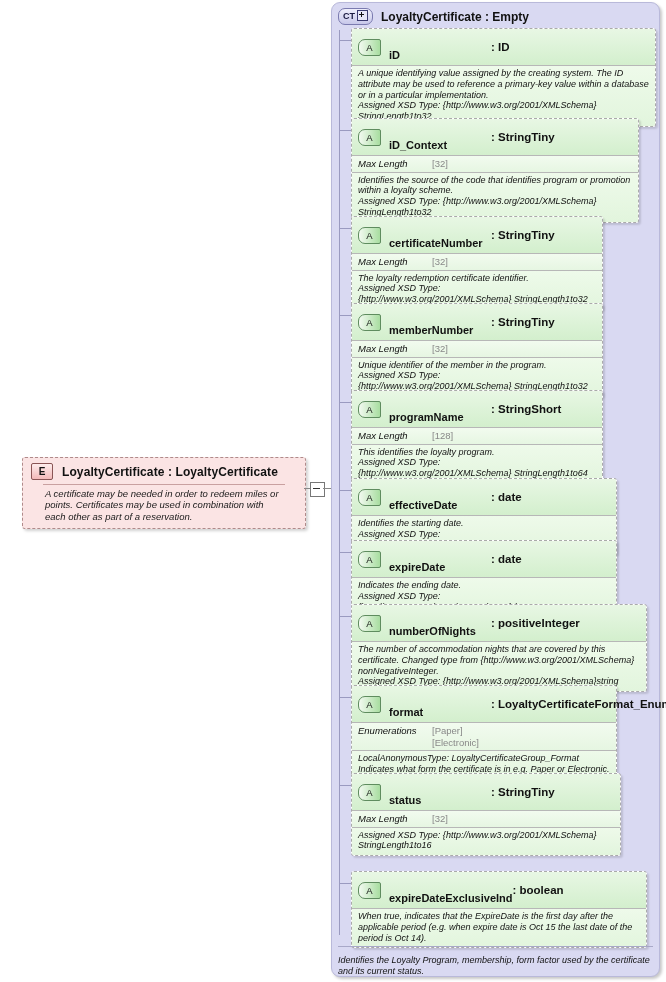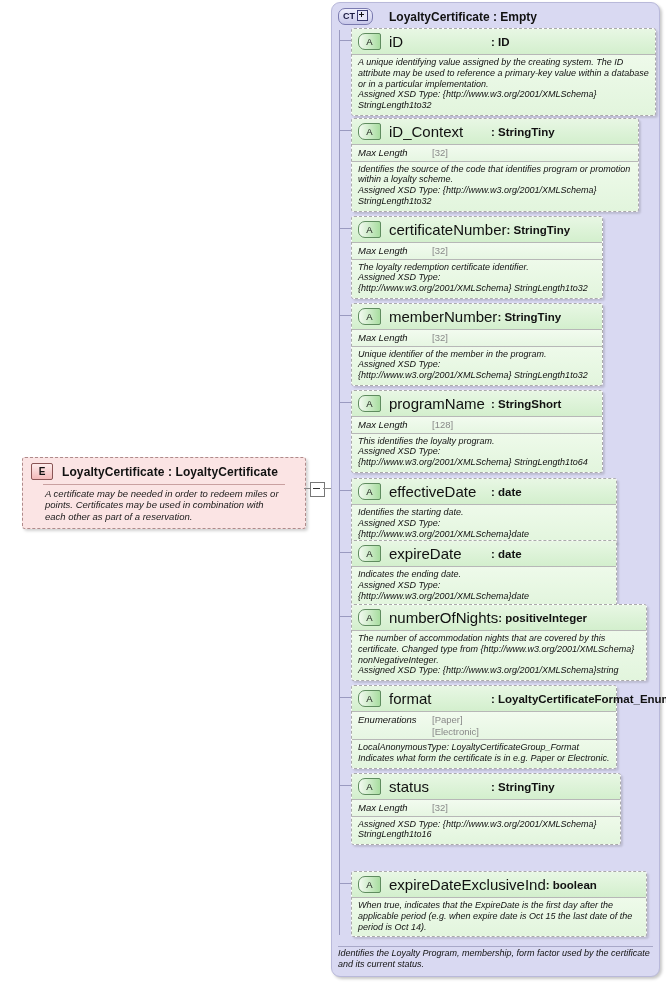--- a/index.html
+++ b/index.html
@@ -100,21 +100,21 @@
     display:flex;align-items:center;
     padding:5px 0 5px 6px;
   }
   .icon-CT{
     display:inline-block;
     height:15px;
     border:1px solid #7b7bb0;
     background:linear-gradient(to bottom,#eeeefb,#c8c8ea);
     border-radius:7px;
     padding:0 4px;
-    margin-right:16px;
+    margin-right:8px;
     font-size:9px;font-weight:bold;
     color:#1a1a40;
     line-height:15px;
     white-space:nowrap;
   }
   .icon-CT .plusbox{
     display:inline-block;
     width:9px;height:9px;
     border:1px solid #3a3a70;
     background:#e6e6f8;
@@ -164,24 +164,25 @@
     border:1px solid #5f8c5f;
     border-radius:7px 2px 2px 7px;
     background:linear-gradient(to right,#f3faf1,#a8dda0);
     font-size:9.5px;
     color:#111;
     text-align:center;line-height:15px;
     margin-right:8px;
     flex:0 0 auto;
   }
   .aname{
-    font-size:15px;font-weight:normal;color:#111;
+    font-size:11px;font-weight:bold;color:#111;
     display:inline-block;
     min-width:102px;
     white-space:nowrap;
+    margin-top:16px;
   }
   .atype{
     font-size:11.5px;font-weight:bold;color:#111;
     white-space:nowrap;
   }
   .facet{
     display:flex;
     background:linear-gradient(to bottom,#f2fbef,#e6f6e2);
     border-top:1px solid #b7b7b7;
     padding:2px 6px 2px 6px;
@@ -208,21 +209,21 @@
     border-radius:0 0 2px 2px;
   }
 
   
   #ct-footer{
     position:absolute;
     left:338px;
     top:946px;
     width:315px;
     border-top:1px solid #a8a8c8;
-    padding-top:1px;
+    padding-top:8px;
     font-style:italic;
     font-size:9px;
     line-height:11px;
     color:#111;
   }
 </style>
 </head>
 <body>
 
 <div id="cardinality">0..9</div>

